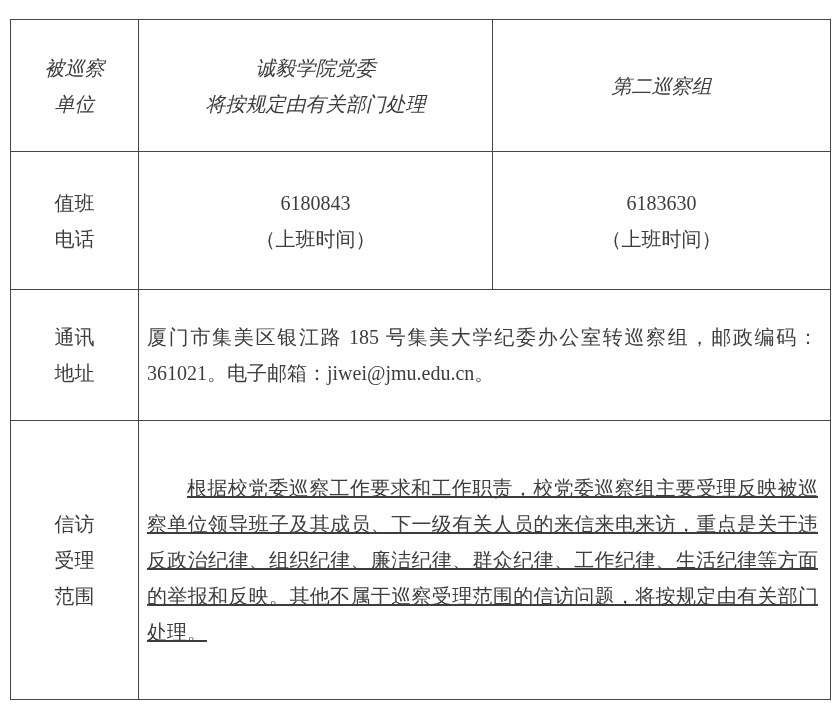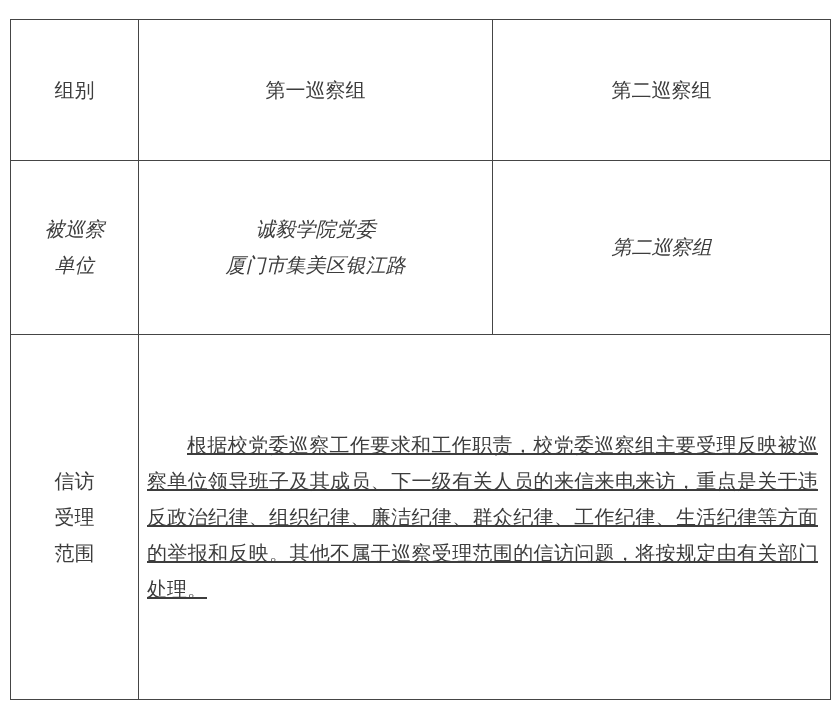--- a/index.html
+++ b/index.html
@@ -54,48 +54,60 @@
 
 <div class="page">
   <table class="info-table">
     <colgroup>
       <col style="width:128px">
       <col style="width:354px">
       <col style="width:338px">
     </colgroup>
     <tbody>
 
-      <tr class="row-header">
-        <td class="c">
-          <div class="ln">组别</div>
-        </td>
-        <td class="c">
-          <div class="ln">第一巡察组</div>
-        </td>
-        <td class="c">
-          <div class="ln">第二巡察组</div>
-        </td>
-      </tr>
 
 
       <tr class="row-units">
         <td class="c">
           <div class="ln">被巡察</div>
           <div class="ln">单位</div>
         </td>
         <td class="c">
           <div class="ln">诚毅学院党委</div>
-          <div class="ln">厦门市集美区银江路</div>
+          <div class="ln">将按规定由有关部门处理</div>
         </td>
         <td class="c">
           <div class="ln">第二巡察组</div>
         </td>
       </tr>
 
+      <tr class="row-phone">
+        <td class="c">
+          <div class="ln">值班</div>
+          <div class="ln">电话</div>
+        </td>
+        <td class="c">
+          <div class="ln">6180843</div>
+          <div class="ln">（上班时间）</div>
+        </td>
+        <td class="c">
+          <div class="ln">6183630</div>
+          <div class="ln">（上班时间）</div>
+        </td>
+      </tr>
 
+      <tr class="row-address">
+        <td class="c">
+          <div class="ln">通讯</div>
+          <div class="ln">地址</div>
+        </td>
+        <td class="text-cell" colspan="2">
+          <p>厦门市集美区银江路 185 号集美大学纪委办公室转巡察组，邮政编码：361021。电子邮箱：jiwei@jmu.edu.cn。</p>
+        </td>
+      </tr>
 
       <tr class="row-scope">
         <td class="c">
           <div class="ln">信访</div>
           <div class="ln">受理</div>
           <div class="ln">范围</div>
         </td>
         <td class="text-cell" colspan="2">
           <p class="indent">根据校党委巡察工作要求和工作职责，校党委巡察组主要受理反映被巡察单位领导班子及其成员、下一级有关人员的来信来电来访，重点是关于违反政治纪律、组织纪律、廉洁纪律、群众纪律、工作纪律、生活纪律等方面的举报和反映。其他不属于巡察受理范围的信访问题，将按规定由有关部门处理。</p>
         </td>

